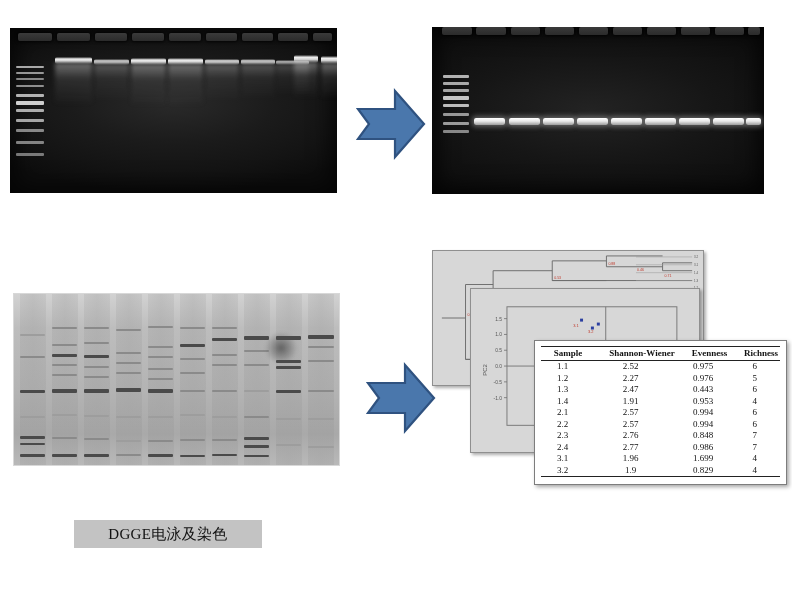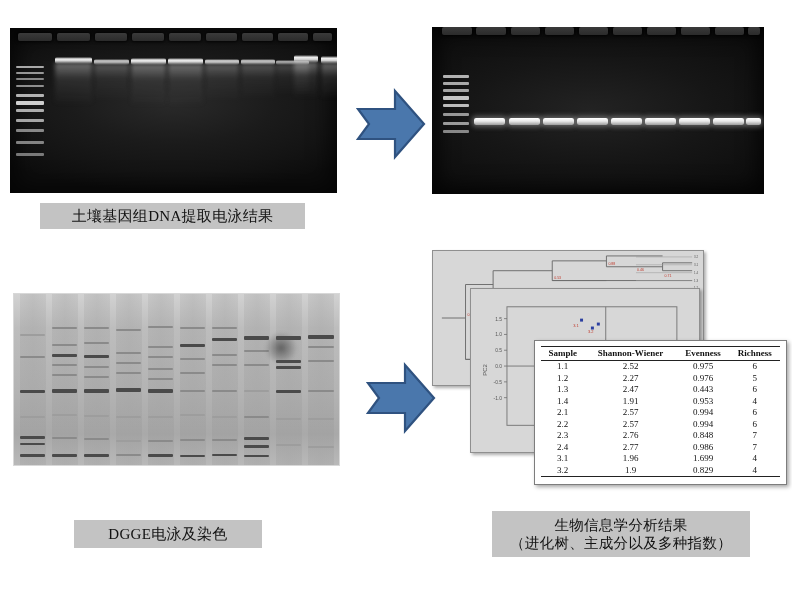--- a/index.html
+++ b/index.html
@@ -151,21 +151,21 @@
     width: 100%;
     font-family: "Liberation Serif", "DejaVu Serif", serif;
     font-size: 9px;
     color: #111111;
   }
   table.results th {
     font-weight: bold;
     padding: 1px 2px 2px 2px;
     border-bottom: 1px solid #222;
     white-space: nowrap;
-    text-align: center;
+    text-align: right;
   }
   table.results thead tr.toprule th { border-top: 1px solid #222; }
   table.results td {
     padding: 0px 2px;
     text-align: center;
     line-height: 1.28;
   }
   table.results tbody tr:last-child td { border-bottom: 1px solid #222; }
 
   .cap1 { left: 40px;  top: 203px; width: 265px; height: 26px; }
@@ -272,21 +272,20 @@
       <div class="pband" style="left:111px; top:91px; width:31px;"></div>
       <div class="pband" style="left:145px; top:91px; width:31px;"></div>
       <div class="pband" style="left:179px; top:91px; width:31px;"></div>
       <div class="pband" style="left:213px; top:91px; width:31px;"></div>
       <div class="pband" style="left:247px; top:91px; width:31px;"></div>
       <div class="pband" style="left:281px; top:91px; width:31px;"></div>
       <div class="pband" style="left:314px; top:91px; width:15px;"></div>
     </div>
   </div>
 
-  <div class="caption cap1">土壤基因组DNA提取电泳结果</div>
 
 
   <div class="panel gel3">
     <div>
       <div class="lane-shade" style="left:6px;  width:26px;"></div>
       <div class="lane-shade" style="left:38px; width:26px;"></div>
       <div class="lane-shade" style="left:70px; width:26px;"></div>
       <div class="lane-shade" style="left:102px;width:26px;"></div>
       <div class="lane-shade" style="left:134px;width:26px;"></div>
       <div class="lane-shade" style="left:166px;width:26px;"></div>
@@ -570,16 +569,14 @@
             <td>0.829</td>
             <td>4</td>
           </tr>
         </tbody>
       </table>
     </div>
   </div>
 
   <div class="caption cap3">DGGE电泳及染色</div>
 
-  <div class="caption cap4">生物信息学分析结果
-（进化树、主成分以及多种指数）</div>
 
 </div>
 
 </body></html>

